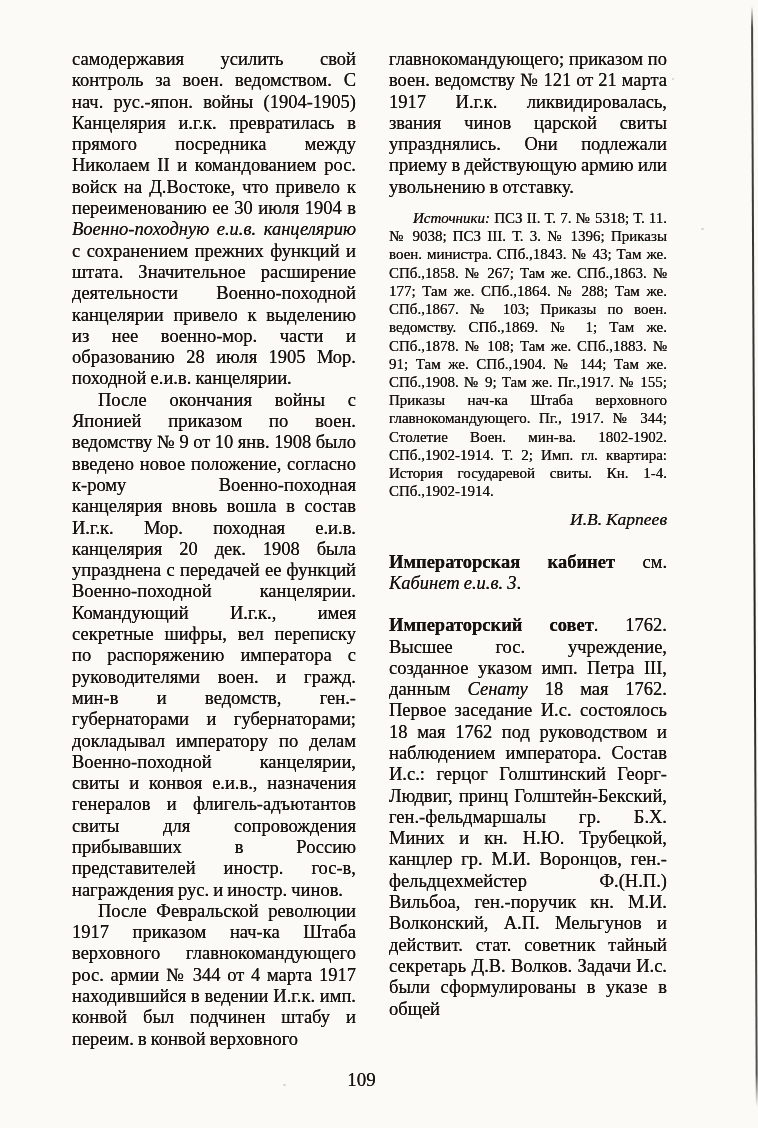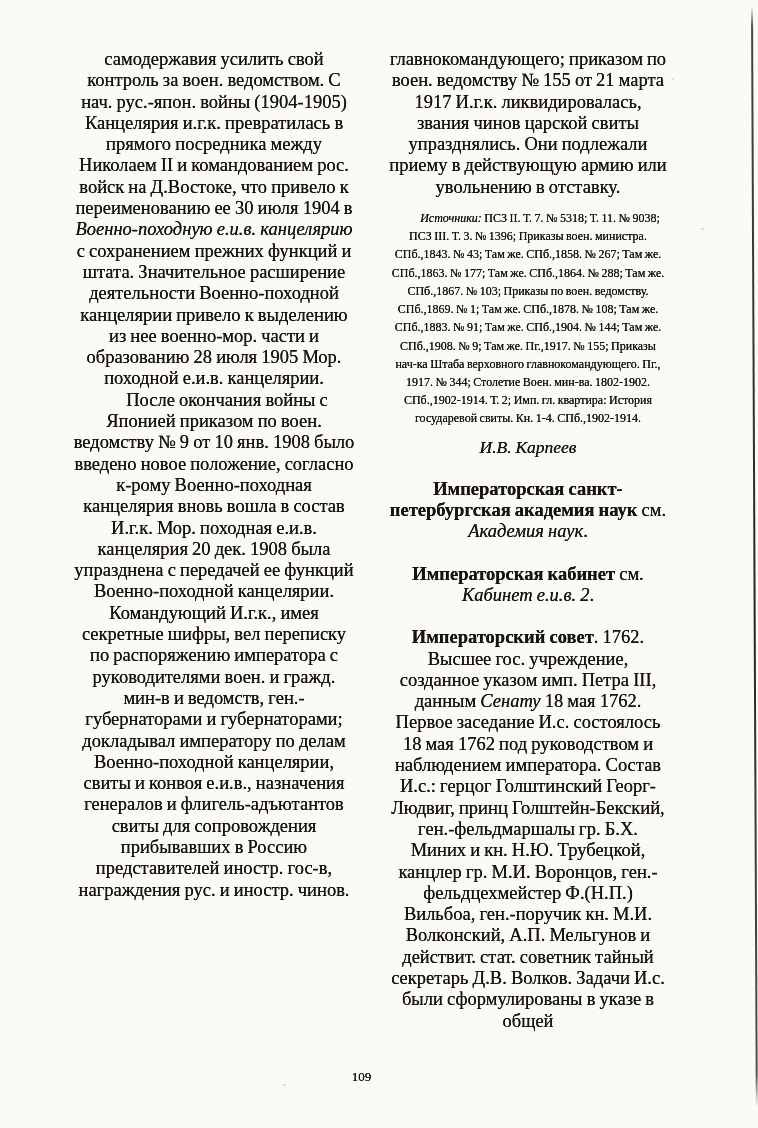--- a/index.html
+++ b/index.html
@@ -38,27 +38,26 @@
   }
   .col-right {
     left: 389px;
     top: 49px;
     width: 278px;
     height: 1045px;
   }
   .col p {
     margin: 0;
     text-indent: 26px;
-    text-align: center;
   }
   .col p.noindent {
     text-indent: 0;
   }
   .sources {
-    font-size: 12px;
+    font-size: 15px;
     line-height: 18.2px;
     margin-top: 11px !important;
     text-indent: 24px !important;
   }
   .signature {
     text-align: right;
     font-style: italic;
     text-indent: 0 !important;
     margin-top: 9px !important;
     font-size: 17.5px;
@@ -68,21 +67,21 @@
     margin-top: 21px !important;
   }
   .run-b { font-weight: bold; font-style: normal; }
   .run-i { font-style: italic; }
   .page-number {
     position: absolute;
     left: 56px;
     top: 1069px;
     width: 611px;
     text-align: center;
-    font-size: 13px;
+    font-size: 19px;
     text-shadow: 0 0 0.35px currentColor;
   }
   .scan-line {
     position: absolute;
     left: 751px;
     top: 6px;
     width: 1.7px;
     height: 1101px;
     background: linear-gradient(to bottom,
       rgba(40,38,36,0) 0%,
@@ -103,28 +102,28 @@
   .speck-3 { left: 672px; top: 78px; width: 2px; height: 2px; }
 </style>
 </head>
 <body>
 
 <div class="page">
 
   <div class="col col-left">
     <p class="noindent"><span>самодержавия усилить свой контроль за воен. ведомством. С нач. рус.-япон. войны (1904-1905) Канцелярия и.г.к. превратилась в прямого посредника между Николаем II и командованием рос. войск на Д.Востоке, что привело к переименованию ее 30 июля 1904 в </span><span class="run-i">Военно-походную е.и.в. канцелярию</span><span> с сохранением прежних функций и штата. Значительное расширение деятельности Военно-походной канцелярии привело к выделению из нее военно-мор. части и образованию 28 июля 1905 Мор. походной е.и.в. канцелярии.</span></p>
     <p><span>После окончания войны с Японией приказом по воен. ведомству № 9 от 10 янв. 1908 было введено новое положение, согласно к-рому Военно-походная канцелярия вновь вошла в состав И.г.к. Мор. походная е.и.в. канцелярия 20 дек. 1908 была упразднена с передачей ее функций Военно-походной канцелярии. Командующий И.г.к., имея секретные шифры, вел переписку по распоряжению императора с руководителями воен. и гражд. мин-в и ведомств, ген.-губернаторами и губернаторами; докладывал императору по делам Военно-походной канцелярии, свиты и конвоя е.и.в., назначения генералов и флигель-адъютантов свиты для сопровождения прибывавших в Россию представителей иностр. гос-в, награждения рус. и иностр. чинов.</span></p>
+    <p><span>После Февральской революции 1917 приказом нач-ка Штаба верховного главнокомандующего рос. армии № 344 от 4 марта 1917 находившийся в ведении И.г.к. имп. конвой был подчинен штабу и переим. в конвой верховного</span></p>
   </div>
 
   <div class="col col-right">
-    <p class="noindent"><span>главнокомандующего; приказом по воен. ведомству № 155 от 21 марта 1917 И.г.к. ликвидировалась, звания чинов царской свиты упразднялись. Они подлежали приему в действующую армию или увольнению в отставку.</span></p>
+    <p class="noindent"><span>главнокомандующего; приказом по воен. ведомству № 121 от 21 марта 1917 И.г.к. ликвидировалась, звания чинов царской свиты упразднялись. Они подлежали приему в действующую армию или увольнению в отставку.</span></p>
     <p class="sources"><span class="run-i">Источники:</span><span> ПСЗ II. Т. 7. № 5318; Т. 11. № 9038; ПСЗ III. Т. 3. № 1396; Приказы воен. министра. СПб.,1843. № 43; Там же. СПб.,1858. № 267; Там же. СПб.,1863. № 177; Там же. СПб.,1864. № 288; Там же. СПб.,1867. № 103; Приказы по воен. ведомству. СПб.,1869. № 1; Там же. СПб.,1878. № 108; Там же. СПб.,1883. № 91; Там же. СПб.,1904. № 144; Там же. СПб.,1908. № 9; Там же. Пг.,1917. № 155; Приказы нач-ка Штаба верховного главнокомандующего. Пг., 1917. № 344; Столетие Воен. мин-ва. 1802-1902. СПб.,1902-1914. Т. 2; Имп. гл. квартира: История государевой свиты. Кн. 1-4. СПб.,1902-1914.</span></p>
     <p class="signature">И.В. Карпеев</p>
-    <p class="entry"><span class="run-b">Императорская санкт-петербургская академия наук</span><span> см. </span><span class="run-i">Академия наук</span><span>.</span></p>
-    <p class="entry"><span class="run-b">Императорская кабинет</span><span> см. </span><span class="run-i">Кабинет е.и.в. 2</span><span>.</span></p>
+    <p class="entry"><span class="run-b">Императорская кабинет</span><span> см. </span><span class="run-i">Кабинет е.и.в. 3</span><span>.</span></p>
     <p class="entry"><span class="run-b">Императорский совет</span><span>. 1762. Высшее гос. учреждение, созданное указом имп. Петра III, данным </span><span class="run-i">Сенату</span><span> 18 мая 1762. Первое заседание И.с. состоялось 18 мая 1762 под руководством и наблюдением императора. Состав И.с.: герцог Голштинский Георг-Людвиг, принц Голштейн-Бекский, ген.-фельдмаршалы гр. Б.Х. Миних и кн. Н.Ю. Трубецкой, канцлер гр. М.И. Воронцов, ген.-фельдцехмейстер Ф.(Н.П.) Вильбоа, ген.-поручик кн. М.И. Волконский, А.П. Мельгунов и действит. стат. советник тайный секретарь Д.В. Волков. Задачи И.с. были сформулированы в указе в общей</span></p>
   </div>
 
   <div class="page-number">109</div>
 
   <div class="scan-line"></div>
   <div class="speck speck-1"></div>
   <div class="speck speck-2"></div>
   <div class="speck speck-3"></div>
 

